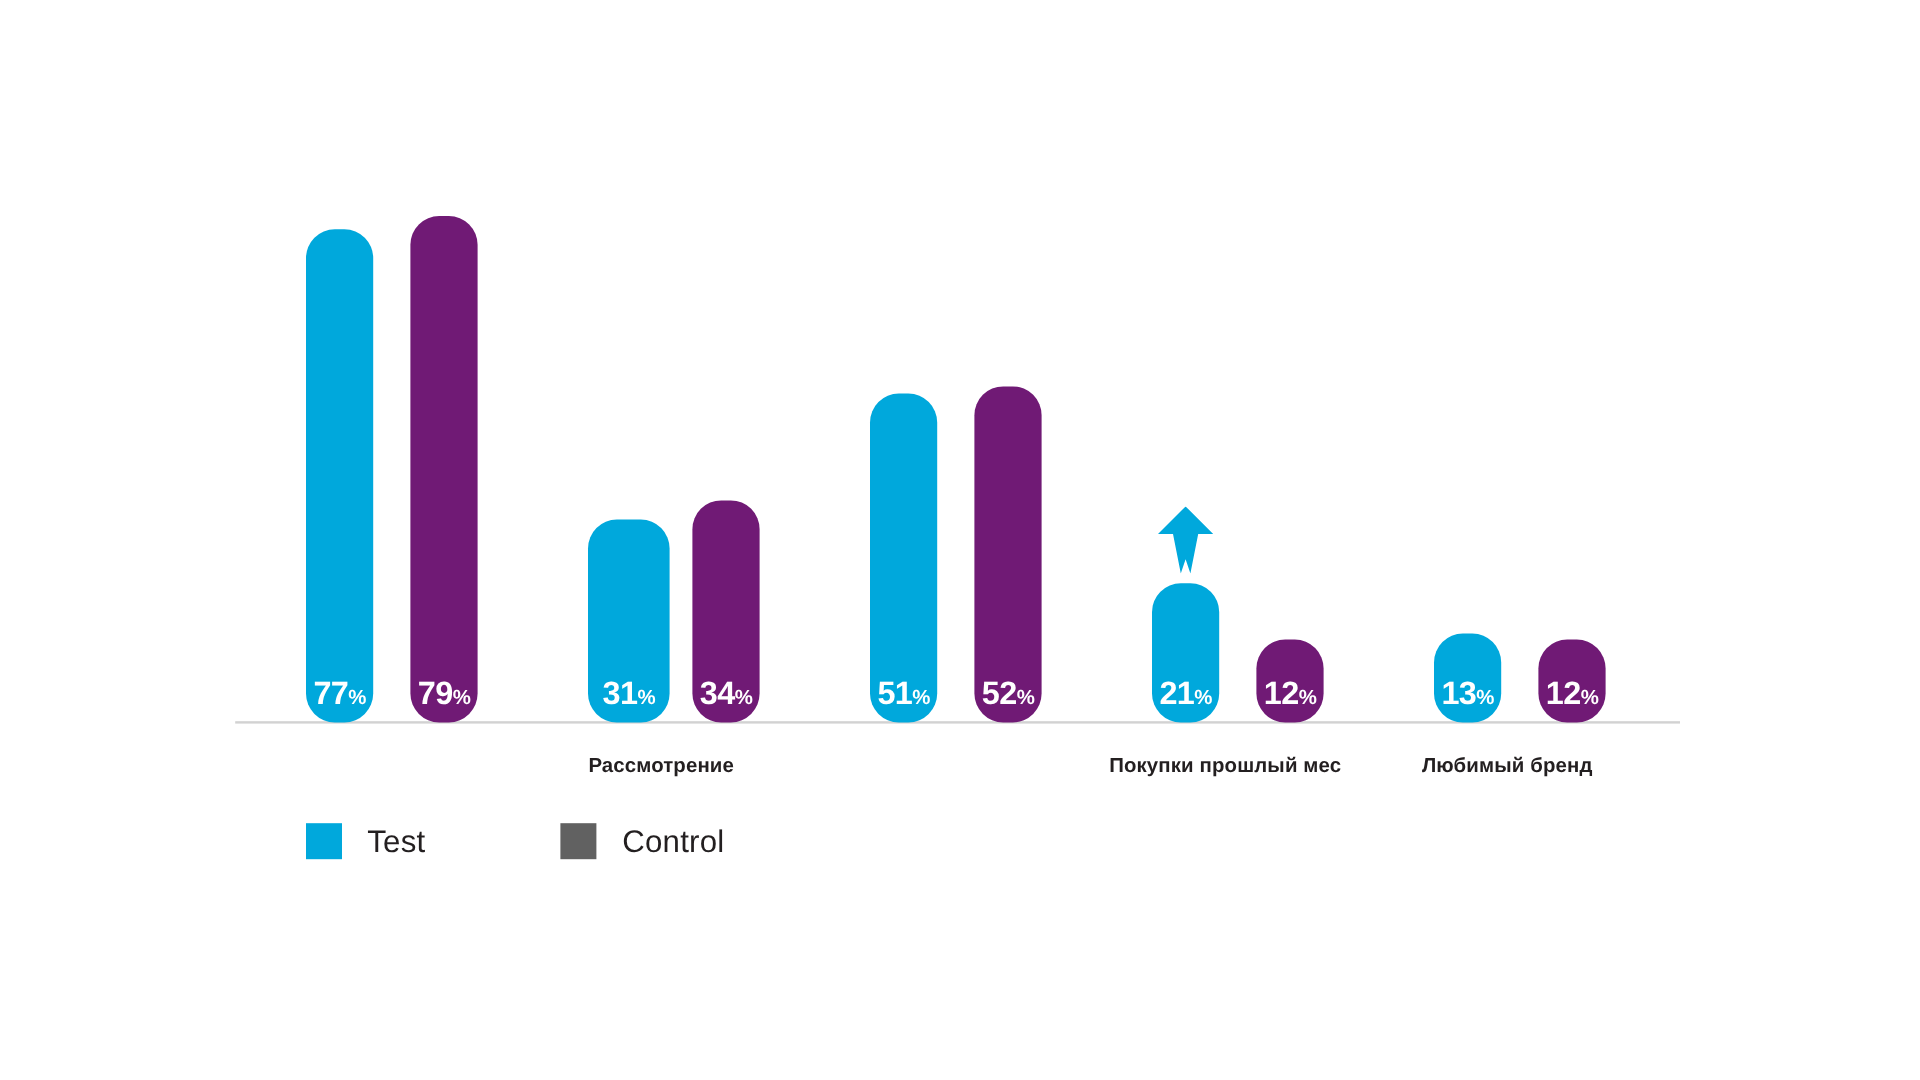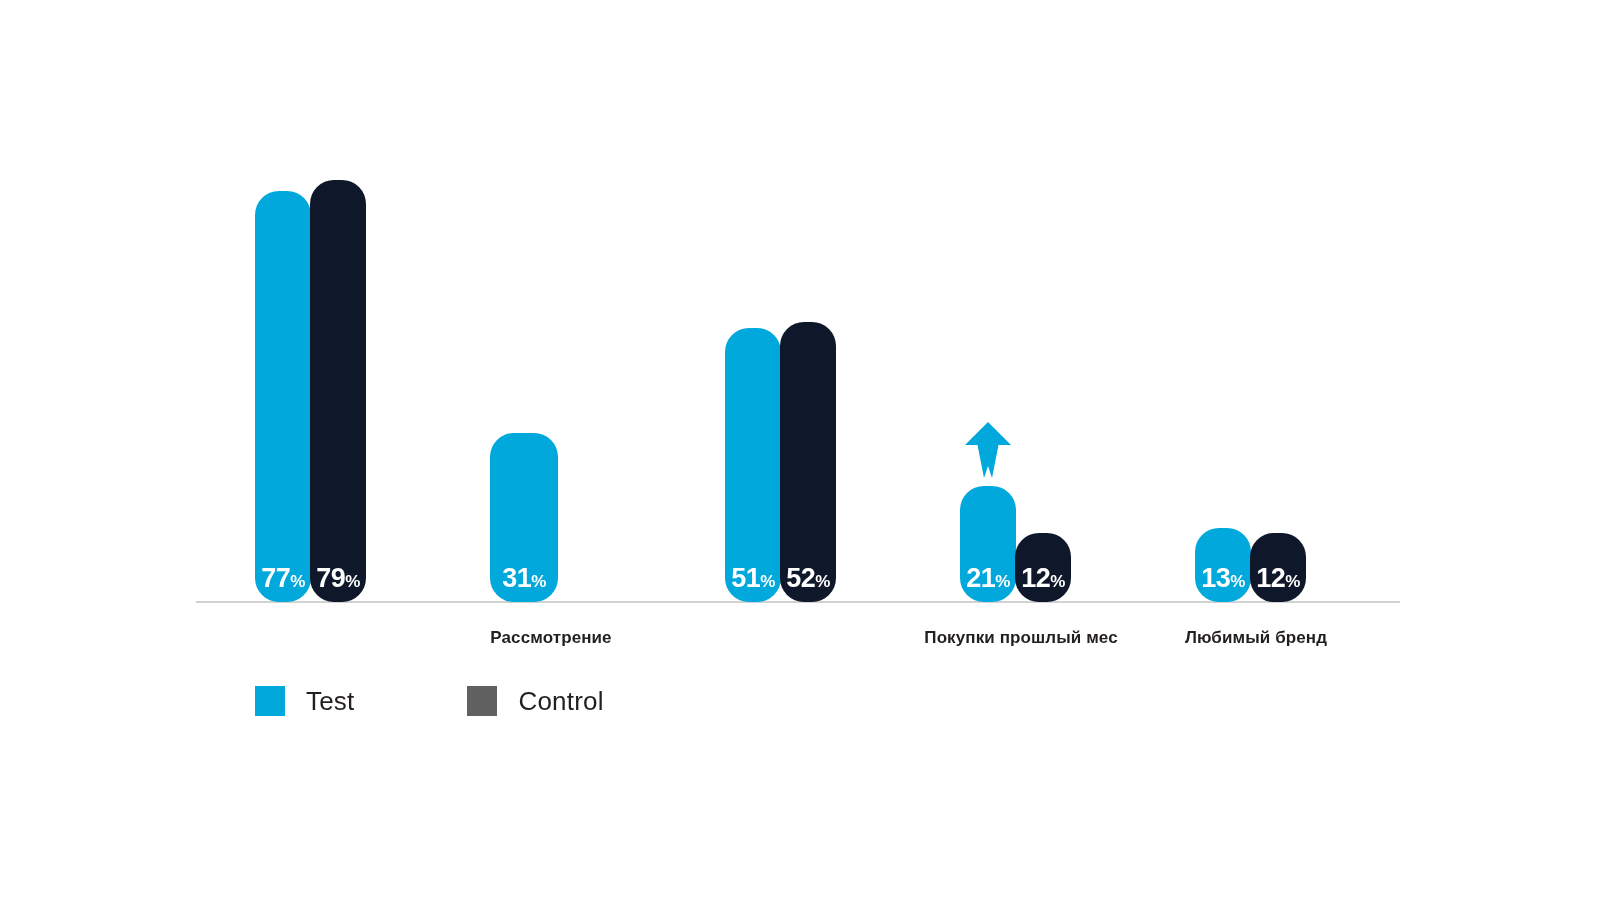--- a/index.html
+++ b/index.html
@@ -54,21 +54,21 @@
   }
 
   .bar {
     position: absolute;
     bottom: 0;
     width: 56px;
     overflow: visible;
     border-radius: 24px;
   }
   .bar.test   { background: #00a8dc; left: 59px; }
-  .bar.control{ background: #0f172a; left: 114px; }
+  .bar.control{ background: #701a75; left: 146px; }
 
   .bar-value {
     position: absolute;
     left: 0;
     right: 0;
     bottom: 10px;
     text-align: center;
     color: #ffffff;
     font-family: "Liberation Sans", sans-serif;
     font-weight: bold;
@@ -160,20 +160,25 @@
       </div>
     </div>
 
     <div class="group" style="left:235px; width:240px;">
       <div class="bars">
         <div class="bar test" style="height: 169.06px; padding-left: 12px;">
           <div class="bar-value">
             <span>31</span><span class="pct">%</span>
           </div>
         </div>
+        <div class="bar control" style="height: 184.84px;">
+          <div class="bar-value">
+            <span>34</span><span class="pct">%</span>
+          </div>
+        </div>
       </div>
       <div class="cat-label">Рассмотрение</div>
     </div>
 
     <div class="group" style="left:470px; width:240px;">
       <div class="bars">
         <div class="bar test" style="height: 274.26px;">
           <div class="bar-value">
             <span>51</span><span class="pct">%</span>
           </div>

